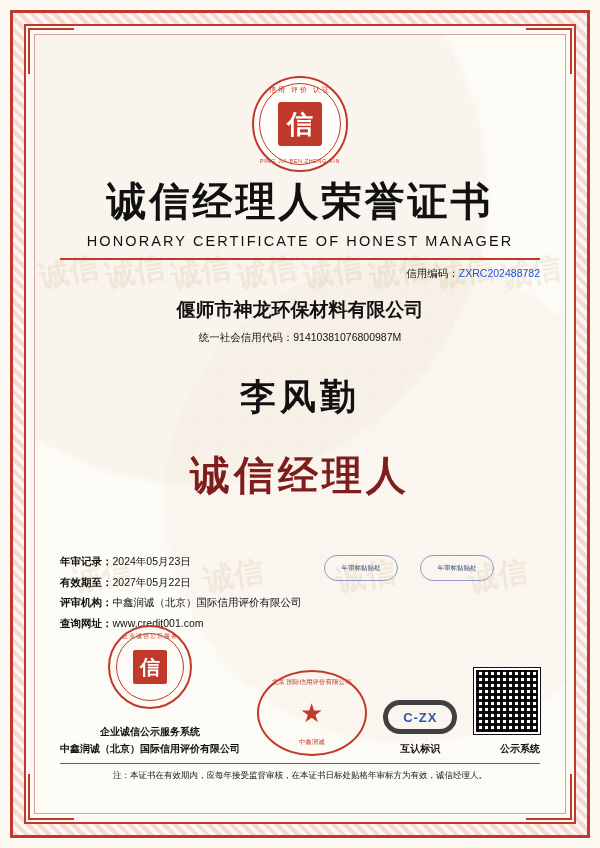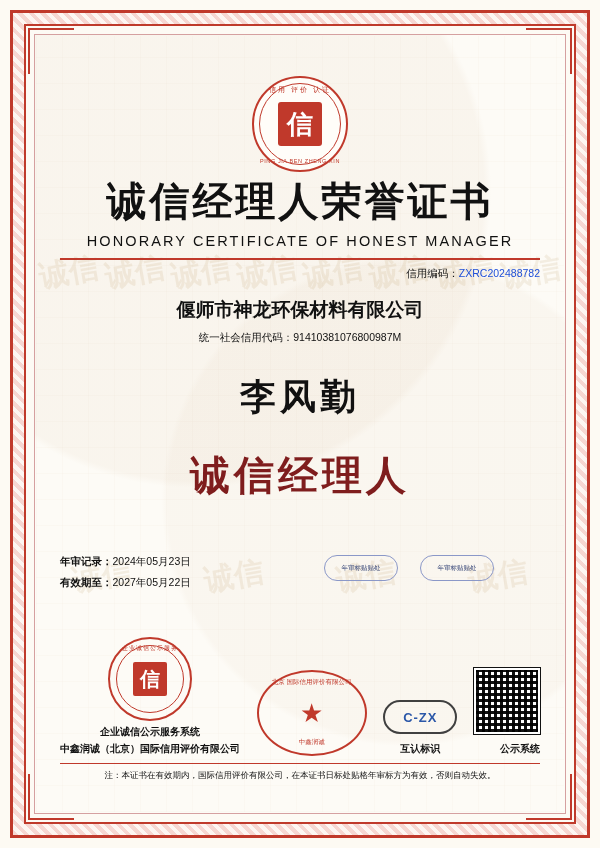--- a/index.html
+++ b/index.html
@@ -248,31 +248,31 @@
   }
   .oval-seal .arc-top {
     position: absolute; top: 6px; width: 100%; text-align: center;
     font-size: 6.5px; color: #c0392b;
   }
   .oval-seal .arc-bottom {
     position: absolute; bottom: 7px; width: 100%; text-align: center;
     font-size: 6.5px; color: #c0392b;
   }
   .seal-caption {
-    font-size: 10px; color: #111; margin-top: 4px; font-weight: bold;
+    font-size: 10px; color: #111; margin-top: 16px; font-weight: bold;
   }
   .seal-caption2 {
     font-size: 10px; color: #111; margin-top: 3px; font-weight: bold;
   }
   .mutual {
     text-align: center;
   }
   .mutual-badge {
     width: 74px; height: 34px;
-    border: 2px solid #404040;
+    border: 5px solid #404040;
     border-radius: 17px;
     color: #2b57a8;
     font-size: 13px; font-weight: bold;
     display: flex; align-items: center; justify-content: center;
     letter-spacing: 1px;
     margin: 0 auto 8px auto;
   }
   .mutual-label, .qr-label {
     font-size: 10px; color: #111; font-weight: bold;
   }
@@ -351,20 +351,26 @@
     <div class="award">诚信经理人</div>
 
     <div class="details">
       <div class="details-left">
         <div class="row">
           <b>年审记录：</b><span>2024年05月23日</span>
         </div>
         <div class="row">
           <b>有效期至：</b><span>2027年05月22日</span>
         </div>
+        <div class="row">
+          <b>评审机构：</b><span>中鑫润诚（北京）国际信用评价有限公司</span>
+        </div>
+        <div class="row">
+          <b>查询网址：</b><span>www.credit001.com</span>
+        </div>
       </div>
       <div class="details-right">
         <div class="stamp-boxes">
           <div class="stamp-box">年审标贴贴处</div>
           <div class="stamp-box">年审标贴贴处</div>
         </div>
       </div>
     </div>
 
     <div class="bottom">
@@ -390,15 +396,15 @@
         <div class="mutual-badge">C-ZX</div>
         <div class="mutual-label">互认标识</div>
       </div>
 
       <div class="qr-col">
         <div class="qr"></div>
         <div class="qr-label">公示系统</div>
       </div>
     </div>
 
-    <div class="footnote">注：本证书在有效期内，国际信用评价有限公司，在本证书日标处贴格年审标方为有效，否则自动失效。</div>
+    <div class="footnote">注：本证书在有效期内，应每年接受监督审核，在本证书日标处贴格年审标方为有效，诚信经理人。</div>
   </div>
 </div>
 
 </body></html>

